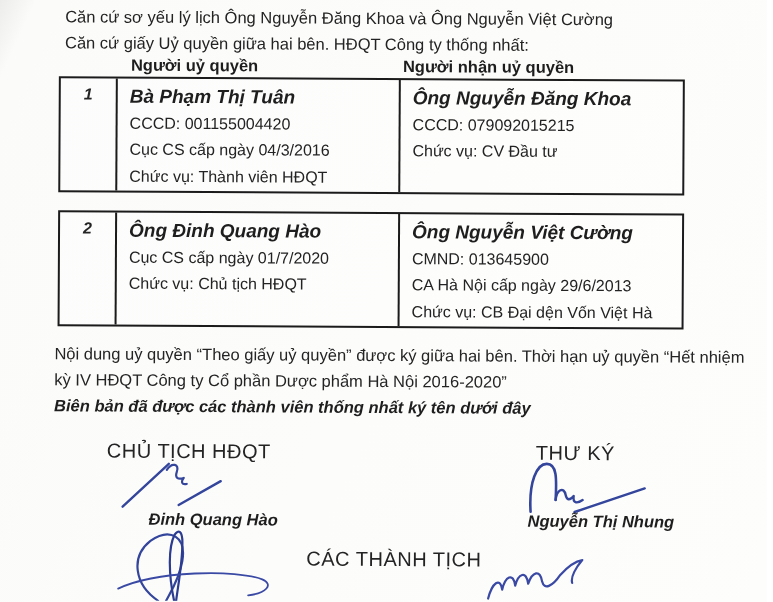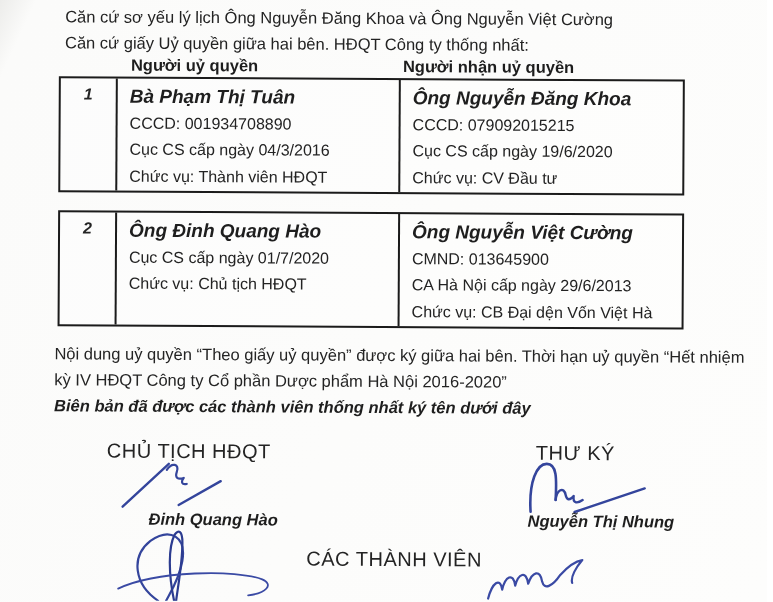--- a/index.html
+++ b/index.html
@@ -63,28 +63,27 @@
       <div>Căn cứ giấy Uỷ quyền giữa hai bên. HĐQT Công ty thống nhất:</div>
     </div>
 
     <div class="col-head grantee">Người nhận uỷ quyền</div>
     <div class="col-head grantor">Người uỷ quyền</div>
 
     <div class="reg-table t1">
       <div class="cell-num">1</div>
       <div class="cell-person mid">
         <div class="person-name">Bà Phạm Thị Tuân</div>
-        <div>CCCD: 001934708890</div>
+        <div>CCCD: 001155004420</div>
         <div>Cục CS cấp ngày 04/3/2016</div>
         <div>Chức vụ: Thành viên HĐQT</div>
       </div>
       <div class="cell-person">
         <div class="person-name">Ông Nguyễn Đăng Khoa</div>
         <div>CCCD: 079092015215</div>
-        <div>Cục CS cấp ngày 19/6/2020</div>
         <div>Chức vụ: CV Đầu tư</div>
       </div>
     </div>
 
     <div class="reg-table t2">
       <div class="cell-num">2</div>
       <div class="cell-person mid">
         <div class="person-name">Ông Đinh Quang Hào</div>
         <div>Cục CS cấp ngày 01/7/2020</div>
         <div>Chức vụ: Chủ tịch HĐQT</div>
@@ -111,21 +110,21 @@
 
     <svg class="sig-svg" style="left:524px;top:457px;" width="170" height="60" viewBox="0 0 170 60">
       <path d="M8,54 C6,24 14,6 24,6 C34,6 34,20 33,42" stroke="#34459c" stroke-width="2.6"></path>
       <path d="M33,42 c1,-10 8,-14 10,-5 c1,5 4,6 8,1 c-1,7 3,8 9,4" stroke="#34459c" stroke-width="2.4"></path>
       <path d="M52,54 L122,30" stroke="#34459c" stroke-width="2.4"></path>
     </svg>
 
     <div class="sig-name chairman">Đinh Quang Hào</div>
     <div class="sig-name secretary">Nguyễn Thị Nhung</div>
 
-    <div class="sig-title members">CÁC THÀNH VIÊN</div>
+    <div class="sig-title members">CÁC THÀNH TỊCH</div>
 
     <svg class="sig-svg" style="left:118px;top:528px;" width="180" height="74" viewBox="0 0 180 74">
       <path d="M42,74 C18,58 14,30 34,14 C54,0 70,10 66,34 C63,52 54,66 50,74" stroke="#34459c" stroke-width="2.2"></path>
       <path d="M58,74 C52,46 52,20 58,8 C62,2 66,4 66,16 C66,36 62,58 60,74" stroke="#2c3c90" stroke-width="2.2"></path>
       <path d="M2,62 C40,44 120,42 146,52 C158,57 150,66 132,68" stroke="#3a4aa4" stroke-width="1.8"></path>
     </svg>
 
     <svg class="sig-svg" style="left:482px;top:556px;" width="190" height="46" viewBox="0 0 190 46">
       <path d="M8,42 C12,26 20,20 22,33 C25,20 33,15 35,29 C38,17 46,13 48,27 C52,15 60,12 62,25 C64,33 72,30 80,18 C88,9 96,4 102,3 C96,10 90,20 92,26" stroke="#3a4aa4" stroke-width="2.2"></path>
     </svg>

